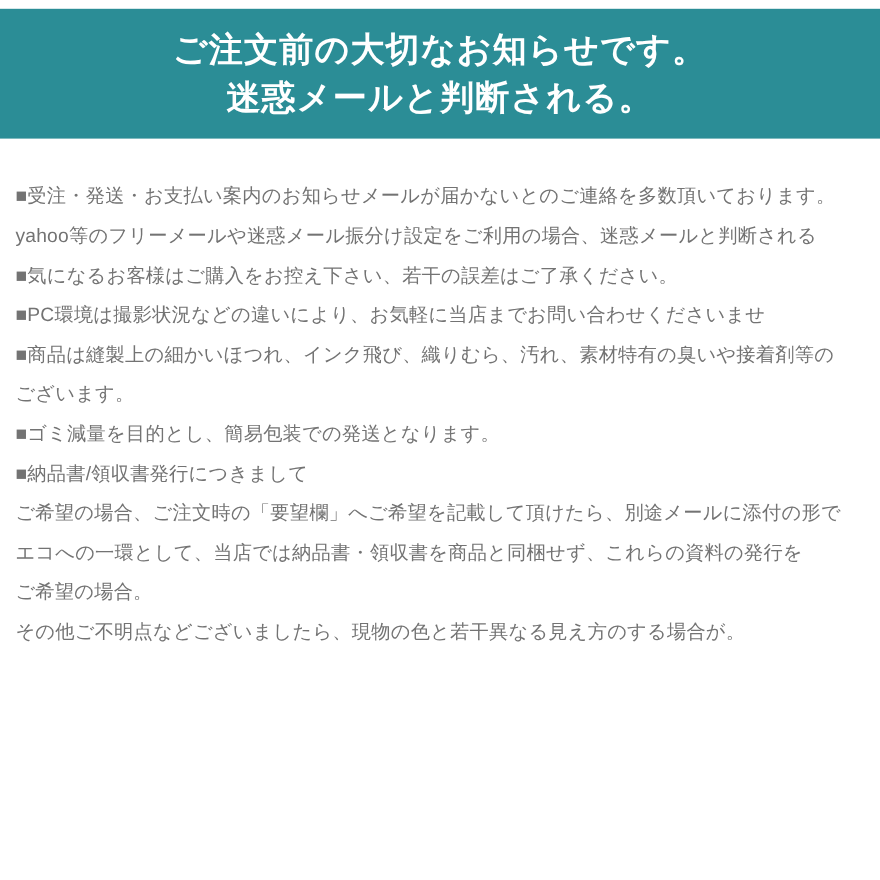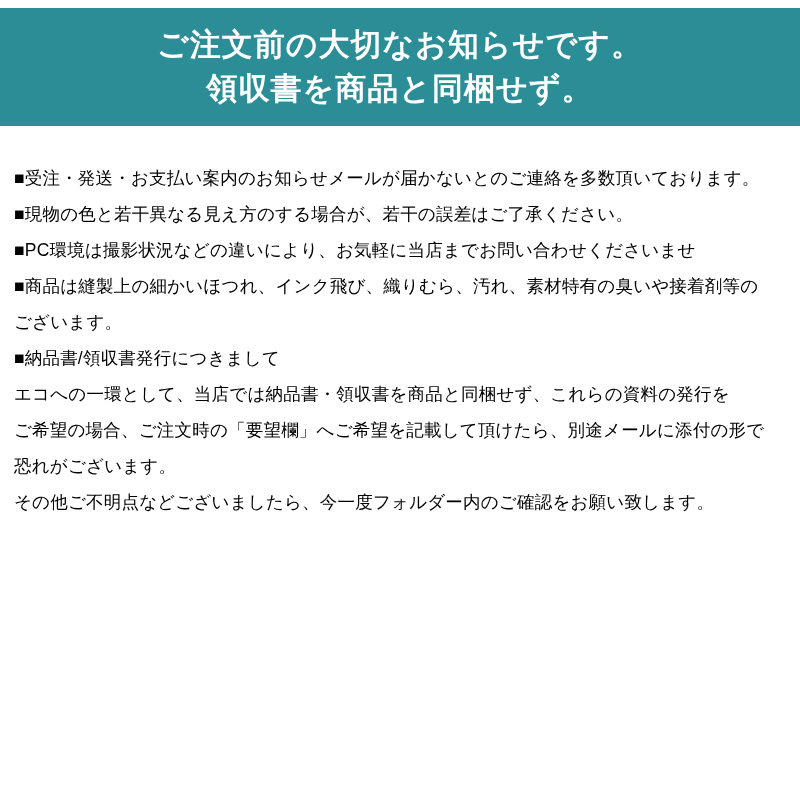--- a/index.html
+++ b/index.html
@@ -43,43 +43,45 @@
     text-align: center;
   }
   .body-text {
     position: absolute;
     left: 14px;
     top: 160px;
     width: 776px;
   }
   .para {
     font-size: 17.5px;
-    color: #000000;
+    color: #737373;
     line-height: 36px;
     letter-spacing: 0.2px;
     margin: 0;
     white-space: nowrap;
   }
 </style>
 </head>
 <body>
 
 <div class="page">
 
   <div class="banner">
     <div class="banner-line">ご注文前の大切なお知らせです。</div>
-    <div class="banner-line">領収書を商品と同梱せず。</div>
+    <div class="banner-line">迷惑メールと判断される。</div>
   </div>
 
   <div class="body-text">
     <p class="para">■受注・発送・お支払い案内のお知らせメールが届かないとのご連絡を多数頂いております。</p>
-    <p class="para">■現物の色と若干異なる見え方のする場合が、若干の誤差はご了承ください。</p>
+    <p class="para">yahoo等のフリーメールや迷惑メール振分け設定をご利用の場合、迷惑メールと判断される</p>
+    <p class="para">■気になるお客様はご購入をお控え下さい、若干の誤差はご了承ください。</p>
     <p class="para">■PC環境は撮影状況などの違いにより、お気軽に当店までお問い合わせくださいませ</p>
     <p class="para">■商品は縫製上の細かいほつれ、インク飛び、織りむら、汚れ、素材特有の臭いや接着剤等の</p>
     <p class="para">ございます。</p>
+    <p class="para">■ゴミ減量を目的とし、簡易包装での発送となります。</p>
     <p class="para">■納品書/領収書発行につきまして</p>
+    <p class="para">ご希望の場合、ご注文時の「要望欄」へご希望を記載して頂けたら、別途メールに添付の形で</p>
     <p class="para">エコへの一環として、当店では納品書・領収書を商品と同梱せず、これらの資料の発行を</p>
-    <p class="para">ご希望の場合、ご注文時の「要望欄」へご希望を記載して頂けたら、別途メールに添付の形で</p>
-    <p class="para">恐れがございます。</p>
-    <p class="para">その他ご不明点などございましたら、今一度フォルダー内のご確認をお願い致します。</p>
+    <p class="para">ご希望の場合。</p>
+    <p class="para">その他ご不明点などございましたら、現物の色と若干異なる見え方のする場合が。</p>
   </div>
 
 </div>
 
 </body></html>

